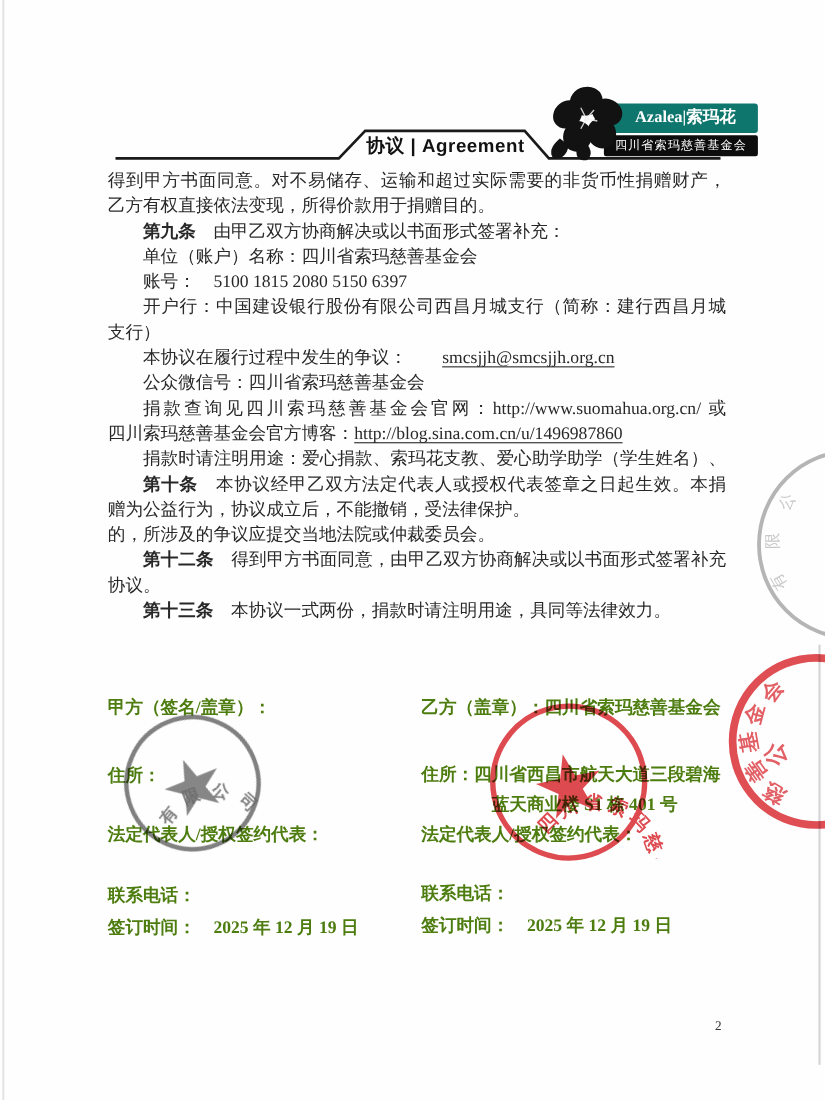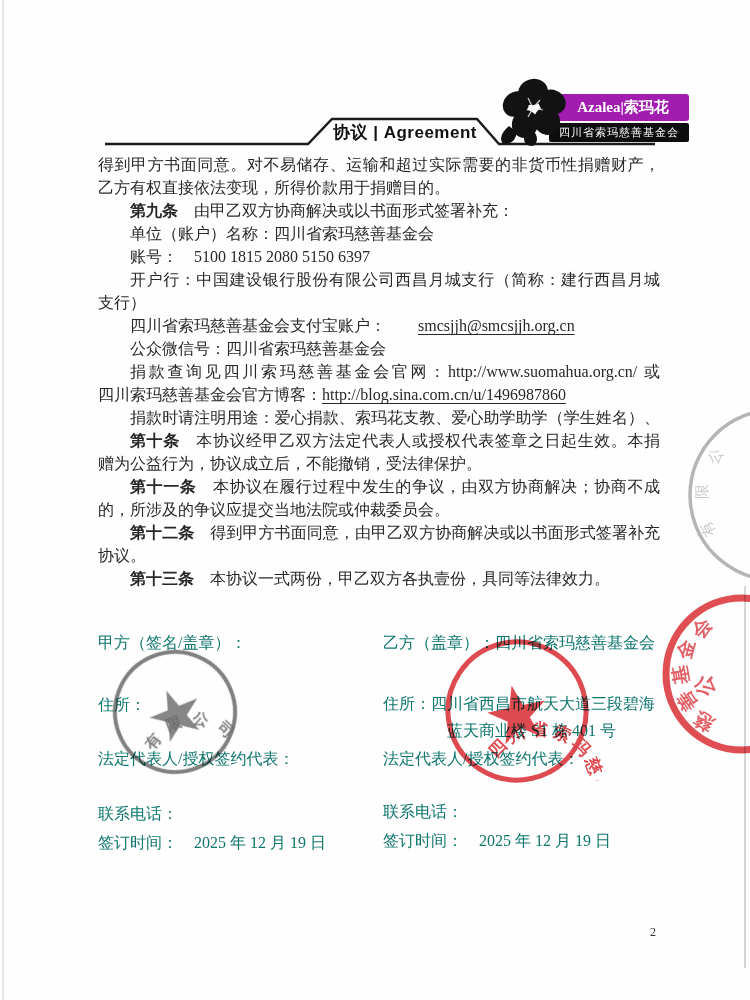--- a/index.html
+++ b/index.html
@@ -15,39 +15,39 @@
   .header-rule{position:absolute;left:100px;top:114px;width:560px;height:34px;}
   .page-title{
     position:absolute;left:330px;top:122px;width:150px;height:22px;line-height:22px;
     text-align:center;font-family:"Liberation Sans","DejaVu Sans",sans-serif;
     font-weight:bold;font-size:17px;color:#111;letter-spacing:.5px;white-space:nowrap;
   }
 
   
   .logo{position:absolute;left:495px;top:76px;width:198px;height:70px;}
   .logo .banner1{
-    position:absolute;left:62px;top:18px;width:132px;height:27px;background:#a21caf;border-radius:3px;
+    position:absolute;left:62px;top:18px;width:132px;height:27px;background:#0f766e;border-radius:3px;
     color:#fff;font-weight:bold;font-size:15px;line-height:27px;text-align:center;white-space:nowrap;
   }
   .logo .banner2{
     position:absolute;left:54px;top:47px;width:140px;height:19px;background:#0d0d0d;border-radius:2px;
     color:#fff;font-size:11px;line-height:19px;text-align:center;letter-spacing:1px;white-space:nowrap;
   }
   .logo svg{position:absolute;left:0;top:0;}
 
   
   .body-text{position:absolute;left:98px;top:153px;width:562px;font-size:16px;line-height:23px;color:#282828;}
   .line{min-height:23px;white-space:pre-wrap;}
   .line.ind{text-indent:32px;}
   .line.just{text-align:justify;text-align-last:justify;}
   .b{font-weight:bold;}
   .u{text-decoration:underline;text-underline-offset:3px;}
 
   
-  .srow{position:absolute;font-size:16px;white-space:pre;color:#0f766e;}
+  .srow{position:absolute;font-size:16px;white-space:pre;color:#4d7c0f;font-weight:bold;}
   .siga .srow{left:98px;}
   .sigb .srow{left:383px;}
   .siga .srow:nth-child(1){top:633px;}
   .siga .srow:nth-child(2){top:695px;}
   .siga .srow:nth-child(3){top:749px;}
   .siga .srow:nth-child(4){top:804px;}
   .siga .srow:nth-child(5){top:833px;}
   .sigb .srow:nth-child(1){top:633px;}
   .sigb .srow:nth-child(2){top:694px;}
   .sigb .srow:nth-child(3){top:721px;margin-left:64px;}
@@ -98,32 +98,31 @@
   </div>
 
   <div class="body-text">
       <div class="line just"><span>得到甲方书面同意。对不易储存、运输和超过实际需要的非货币性捐赠财产，</span></div>
       <div class="line"><span>乙方有权直接依法变现，所得价款用于捐赠目的。</span></div>
       <div class="line ind"><span class="b">第九条</span><span>　由甲乙双方协商解决或以书面形式签署补充：</span></div>
       <div class="line ind"><span>单位（账户）名称：四川省索玛慈善基金会</span></div>
       <div class="line ind"><span>账号：　5100 1815 2080 5150 6397</span></div>
       <div class="line ind just"><span>开户行：中国建设银行股份有限公司西昌月城支行（简称：建行西昌月城</span></div>
       <div class="line"><span>支行）</span></div>
-      <div class="line ind"><span>四川省索玛慈善基金会支付宝账户：　　</span><span class="u">smcsjjh@smcsjjh.org.cn</span></div>
+      <div class="line ind"><span>本协议在履行过程中发生的争议：　　</span><span class="u">smcsjjh@smcsjjh.org.cn</span></div>
       <div class="line ind"><span>公众微信号：四川省索玛慈善基金会</span></div>
       <div class="line ind just"><span>捐款查询见四川索玛慈善基金会官网：http://www.suomahua.org.cn/ 或</span></div>
       <div class="line"><span>四川索玛慈善基金会官方博客：</span><span class="u">http://blog.sina.com.cn/u/1496987860</span></div>
       <div class="line ind just"><span>捐款时请注明用途：爱心捐款、索玛花支教、爱心助学助学（学生姓名）、</span></div>
       <div class="line ind just"><span class="b">第十条</span><span>　本协议经甲乙双方法定代表人或授权代表签章之日起生效。本捐</span></div>
       <div class="line"><span>赠为公益行为，协议成立后，不能撤销，受法律保护。</span></div>
-      <div class="line ind just"><span class="b">第十一条</span><span>　本协议在履行过程中发生的争议，由双方协商解决；协商不成</span></div>
       <div class="line"><span>的，所涉及的争议应提交当地法院或仲裁委员会。</span></div>
       <div class="line ind just"><span class="b">第十二条</span><span>　得到甲方书面同意，由甲乙双方协商解决或以书面形式签署补充</span></div>
       <div class="line"><span>协议。</span></div>
-      <div class="line ind"><span class="b">第十三条</span><span>　本协议一式两份，甲乙双方各执壹份，具同等法律效力。</span></div>
+      <div class="line ind"><span class="b">第十三条</span><span>　本协议一式两份，捐款时请注明用途，具同等法律效力。</span></div>
     </div>
 
   <div class="siga">
       <div class="srow">甲方（签名/盖章）：</div>
       <div class="srow">住所：</div>
       <div class="srow">法定代表人/授权签约代表：</div>
       <div class="srow">联系电话：</div>
       <div class="srow">签订时间：　2025 年 12 月 19 日</div>
     </div>
   <div class="sigb">

